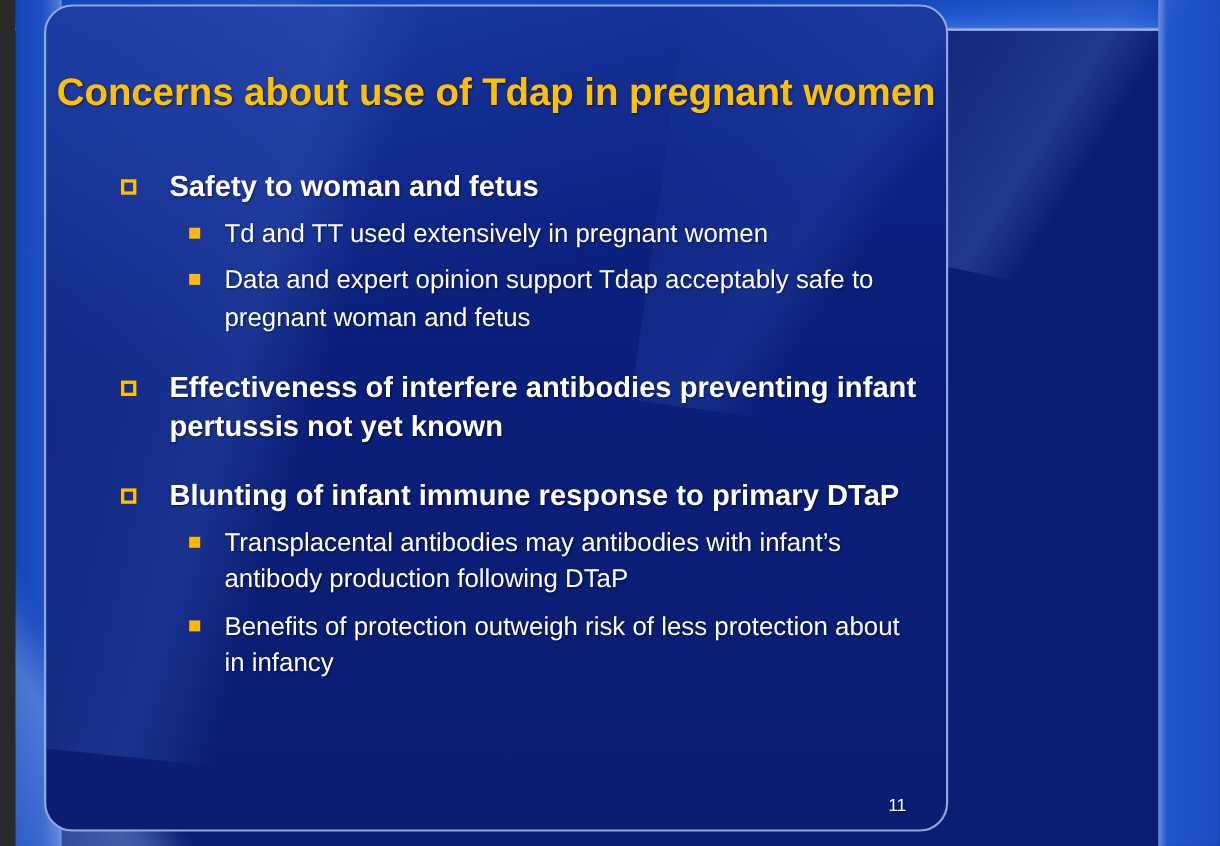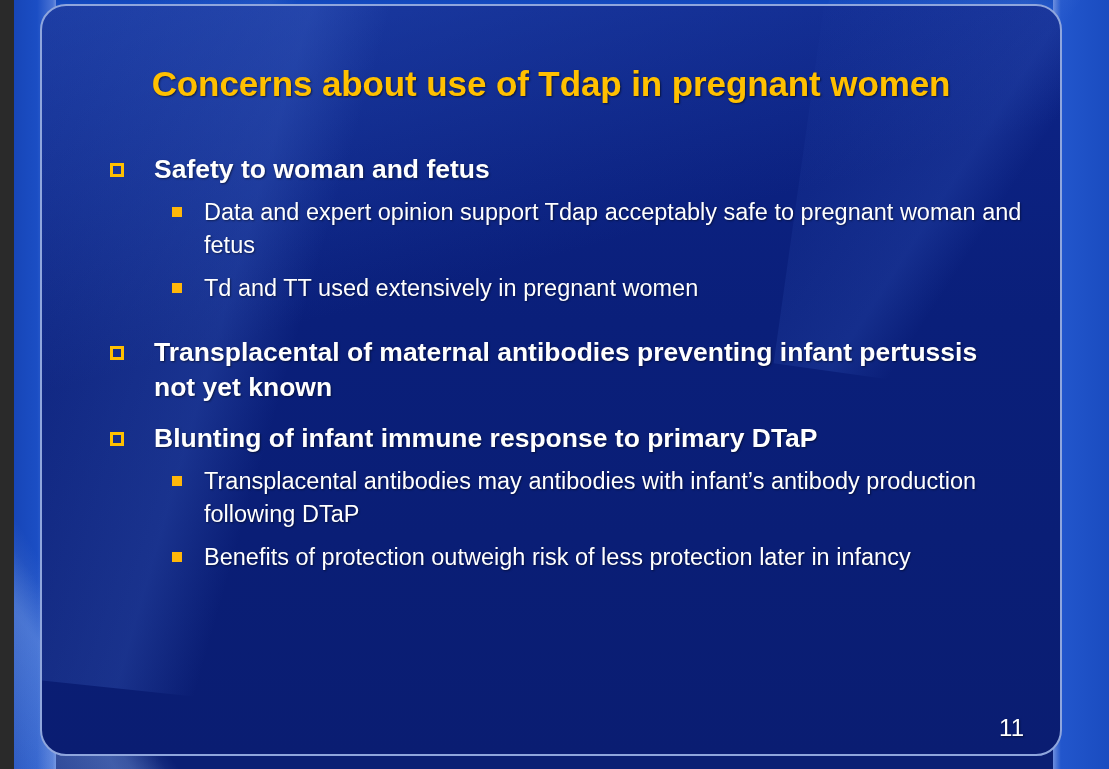--- a/index.html
+++ b/index.html
@@ -70,21 +70,21 @@
     width: 220px; height: 280px;
     background: linear-gradient(100deg, rgba(90,130,215,0.00) 0%, rgba(90,130,215,0.18) 50%, rgba(90,130,215,0.00) 60%);
     transform: rotate(10deg);
   }
 
   
   .panel {
     position: absolute;
     left: 40px;
     top: 4px;
-    width: 1022px;
+    width: 822px;
     height: 752px;
     border-radius: 26px;
     border: 2px solid #8fa6dd;
     background:
       linear-gradient(165deg, rgba(40,80,185,0.55) 0%, rgba(10,30,115,0.0) 38%),
       linear-gradient(180deg, #0d2488 0%, #0a1f7a 42%, #0a1d72 100%);
     box-sizing: border-box;
     overflow: hidden;
     padding-left: 13px;
   }
@@ -181,21 +181,21 @@
     text-shadow: 1px 1px 2px rgba(0,0,0,0.45);
     max-width: 900px;
   }
 
   
   .slidenum {
     position: absolute;
     right: 36px;
     bottom: 12px;
     color: #FFFFFF;
-    font-size: 24px;
+    font-size: 16px;
     font-weight: normal;
     text-shadow: 1px 1px 2px rgba(0,0,0,0.5);
     margin-left: 36px;
   }
 </style>
 </head>
 <body>
 
 <div id="slide">
 
@@ -217,45 +217,45 @@
 
     <div class="content">
 
       <div class="l1">
         <span class="marker"></span>
         <span class="l1text">Safety to woman and fetus</span>
       </div>
       <div class="l2group">
         <div class="l2">
           <span class="marker2"></span>
+          <span class="l2text">Td and TT used extensively in pregnant women</span>
+        </div>
+        <div class="l2">
+          <span class="marker2"></span>
           <span class="l2text">Data and expert opinion support Tdap acceptably safe to pregnant woman and fetus</span>
-        </div>
-        <div class="l2">
-          <span class="marker2"></span>
-          <span class="l2text">Td and TT used extensively in pregnant women</span>
         </div>
       </div>
 
       <div class="l1" style="margin-top:30px;">
         <span class="marker"></span>
-        <span class="l1text" style="max-width:840px;">Transplacental of maternal antibodies preventing infant pertussis not yet known</span>
-      </div>
-
-      <div class="l1" style="margin-top:16px;">
+        <span class="l1text" style="max-width:840px;">Effectiveness of interfere antibodies preventing infant pertussis not yet known</span>
+      </div>
+
+      <div class="l1" style="margin-top:28px;">
         <span class="marker"></span>
         <span class="l1text">Blunting of infant immune response to primary DTaP</span>
       </div>
       <div class="l2group">
         <div class="l2">
           <span class="marker2"></span>
           <span class="l2text" style="max-width:820px;">Transplacental antibodies may antibodies with infant’s antibody production following DTaP</span>
         </div>
         <div class="l2">
           <span class="marker2"></span>
-          <span class="l2text">Benefits of protection outweigh risk of less protection later in infancy</span>
+          <span class="l2text">Benefits of protection outweigh risk of less protection about in infancy</span>
         </div>
       </div>
 
     </div>
 
     <div class="slidenum">11</div>
   </div>
 </div>
 
 </body></html>

